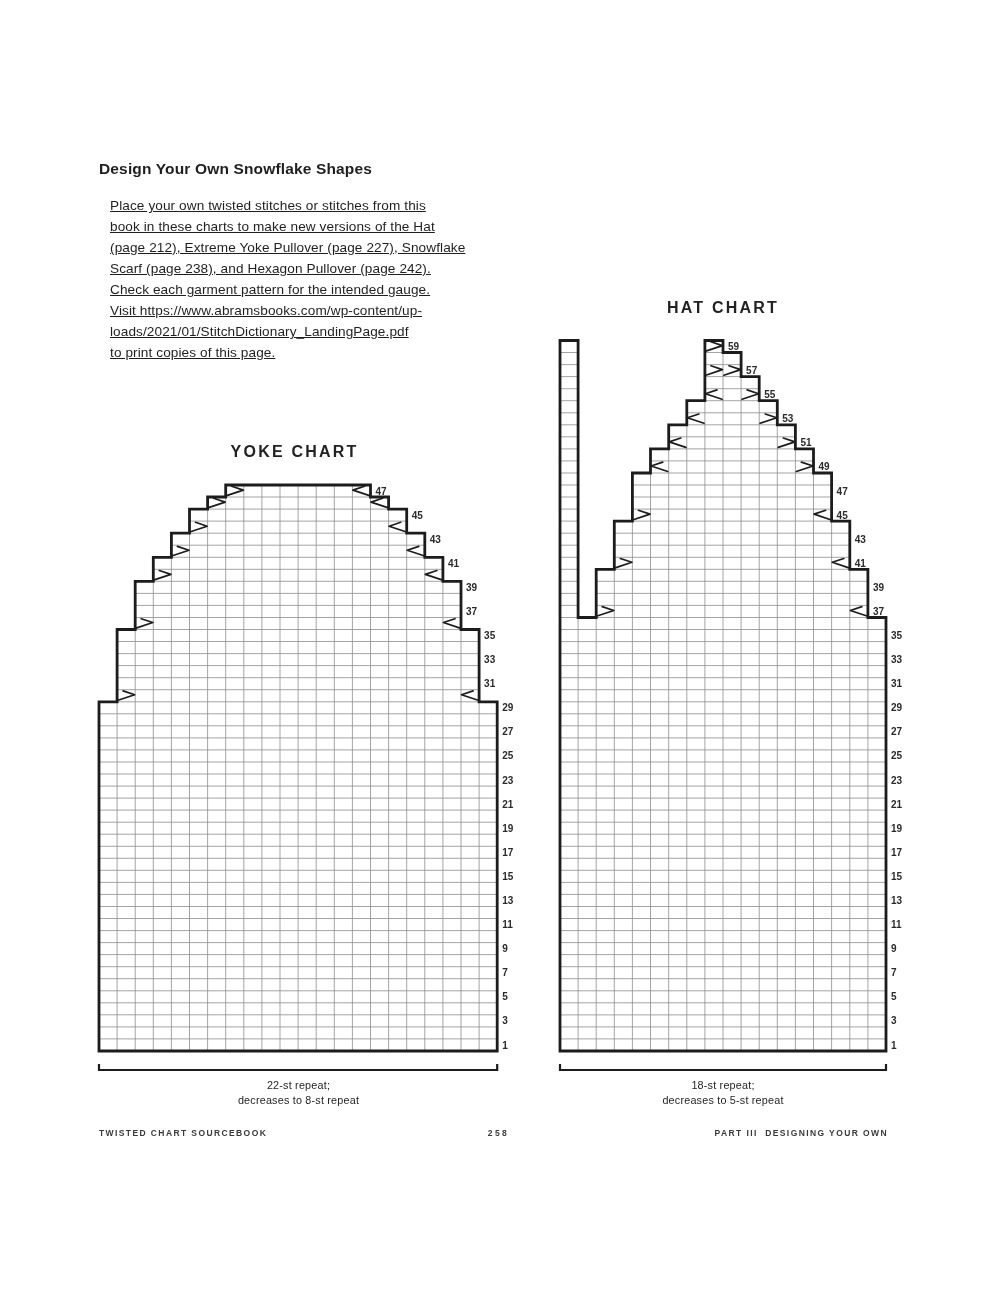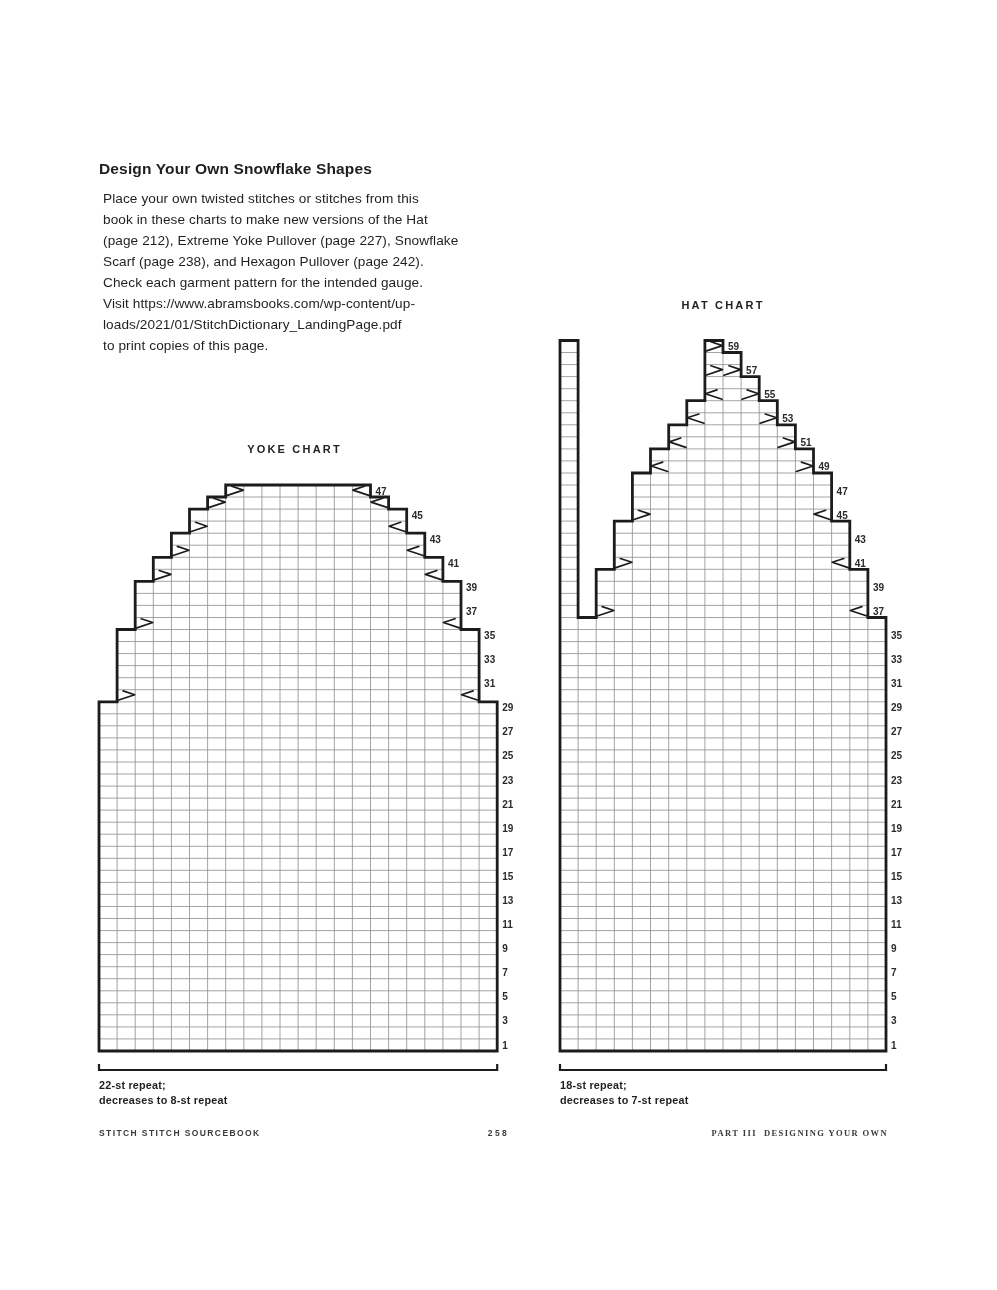--- a/index.html
+++ b/index.html
@@ -8,42 +8,42 @@
     background:#ffffff;color:#1f1f1f;
     font-family:"Liberation Sans",sans-serif;
   }
   .page{position:absolute;inset:0;}
   .heading{
     position:absolute;left:99px;top:160px;
     font-size:15.5px;font-weight:700;letter-spacing:.15px;margin:0;
   }
   .body-text{
     position:absolute;left:99px;top:184px;width:470px;
-    font-size:13.6px;line-height:21px;white-space:pre-line;letter-spacing:.1px;margin:4px;
+    font-size:13.6px;line-height:21px;white-space:pre-line;letter-spacing:.1px;margin:11px;text-decoration:underline;
   }
   .chart-title{
-    position:absolute;font-size:11px;font-weight:700;letter-spacing:2.2px;
+    position:absolute;font-size:16px;font-weight:700;letter-spacing:2.2px;
     text-align:center;color:#222;
   }
   .chart-title.yoke{left:95px;width:399px;top:443px;}
   .chart-title.hat{left:560px;width:326px;top:299px;}
   svg.chart{position:absolute;display:block;}
   .repeat-caption{
-    position:absolute;font-size:10.8px;font-weight:700;line-height:14.5px;
-    white-space:pre-line;letter-spacing:.2px;color:#1f1f1f;
+    position:absolute;font-size:10.8px;font-weight:400;line-height:14.5px;
+    text-align:center;white-space:pre-line;letter-spacing:.2px;color:#1f1f1f;
   }
   .repeat-caption.yoke{left:99px;width:399px;top:1078px;}
   .repeat-caption.hat{left:560px;width:326px;top:1078px;}
   .footer{
     position:absolute;left:99px;width:789px;top:1128px;height:14px;
     font-size:8.5px;font-weight:700;letter-spacing:1.4px;color:#3a3a3a;
   }
   .footer .f-left{position:absolute;left:0;top:0;white-space:pre;}
   .footer .f-center{position:absolute;left:5px;top:0;width:100%;text-align:center;letter-spacing:2.5px;}
-  .footer .f-right{position:absolute;right:0;top:0;white-space:pre;font-family:Liberation Serif, serif;}
+  .footer .f-right{position:absolute;right:0;top:0;white-space:pre;}
 </style>
 </head>
 <body>
 
 <div class="page">
 
   <h1 class="heading">Design Your Own Snowflake Shapes</h1>
 
   <p class="body-text">Place your own twisted stitches or stitches from this
 book in these charts to make new versions of the Hat
@@ -311,21 +311,21 @@
         <text x="341.0" y="670.3">5</text>
         <text x="341.0" y="694.4">3</text>
         <text x="341.0" y="718.5">1</text>
       </g>
       <path d="M10.0 734.0L10.0 740.0L336.0 740.0L336.0 734.0" fill="none" stroke="#1c1c1c" stroke-width="2.2"></path>
     </svg>
 
   <div class="repeat-caption yoke">22-st repeat;
 decreases to 8-st repeat</div>
   <div class="repeat-caption hat">18-st repeat;
-decreases to 7-st repeat</div>
+decreases to 5-st repeat</div>
 
   <div class="footer">
-    <span class="f-left">STITCH STITCH SOURCEBOOK</span>
+    <span class="f-left">TWISTED CHART SOURCEBOOK</span>
     <span class="f-center">258</span>
     <span class="f-right">PART III  DESIGNING YOUR OWN</span>
   </div>
 
 </div>
 
 </body></html>

